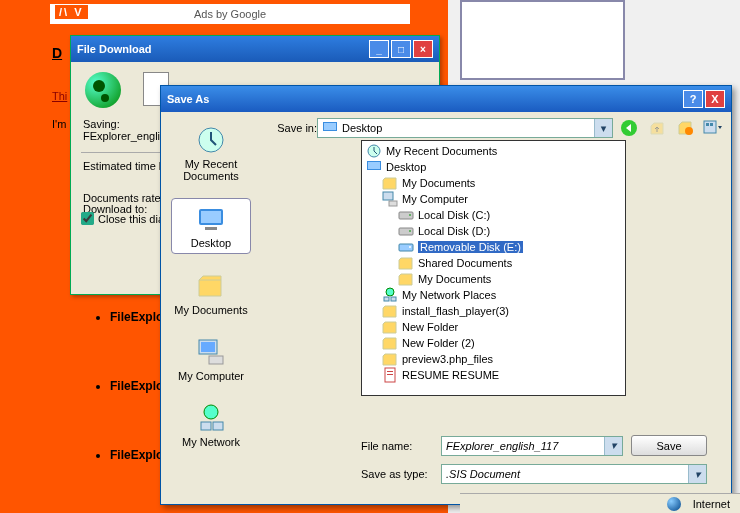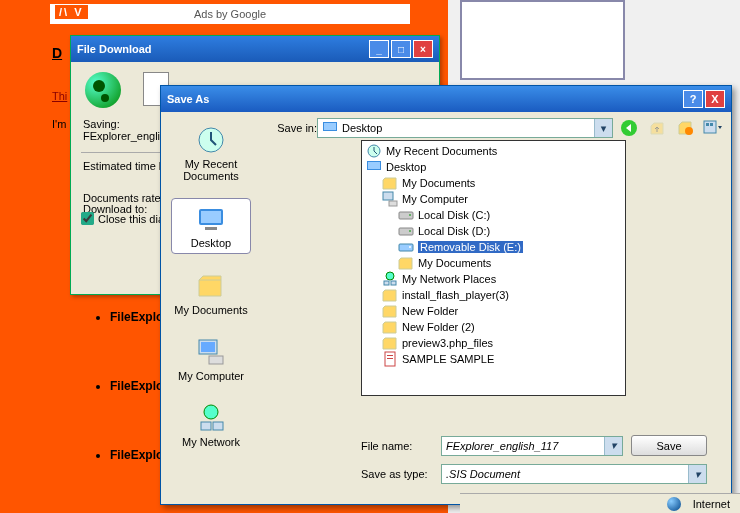--- a/index.html
+++ b/index.html
@@ -284,20 +284,28 @@
               </svg>
             </span>
             <span class="lbl">Removable Disk (E:)</span>
           </div>
           <div class="tree-row ind2">
             <span class="ico">
               <svg width="16" height="16">
                 <path d="M1 5 l2-2 h11 v11 h-13 z" fill="#ffd766" stroke="#cc9"></path>
               </svg>
             </span>
+            <span class="lbl">Shared Documents</span>
+          </div>
+          <div class="tree-row ind2">
+            <span class="ico">
+              <svg width="16" height="16">
+                <path d="M1 5 l2-2 h11 v11 h-13 z" fill="#ffd766" stroke="#cc9"></path>
+              </svg>
+            </span>
             <span class="lbl">My Documents</span>
           </div>
           <div class="tree-row ind1">
             <span class="ico">
               <svg width="16" height="16">
                 <circle cx="8" cy="5" r="4" fill="#5fc" stroke="#080"></circle>
                 <rect x="2" y="10" width="5" height="4" fill="#cde" stroke="#48a"></rect>
                 <rect x="9" y="10" width="5" height="4" fill="#cde" stroke="#48a"></rect>
               </svg>
             </span>
@@ -336,21 +344,21 @@
             <span class="lbl">preview3.php_files</span>
           </div>
           <div class="tree-row ind1">
             <span class="ico">
               <svg width="16" height="16">
                 <rect x="3" y="1" width="10" height="14" fill="#fff" stroke="#c44"></rect>
                 <rect x="5" y="4" width="6" height="1" fill="#c44"></rect>
                 <rect x="5" y="7" width="6" height="1" fill="#c44"></rect>
               </svg>
             </span>
-            <span class="lbl">SAMPLE SAMPLE</span>
+            <span class="lbl">RESUME RESUME</span>
           </div>
         </div>
 
       <div class="sa-bottom">
         <div class="sa-brow">
           <span class="sa-blabel">File name:</span>
           <div class="sa-binput">
             <span>FExplorer_english_117</span>
             <span class="arrow">▾</span>
           </div>

